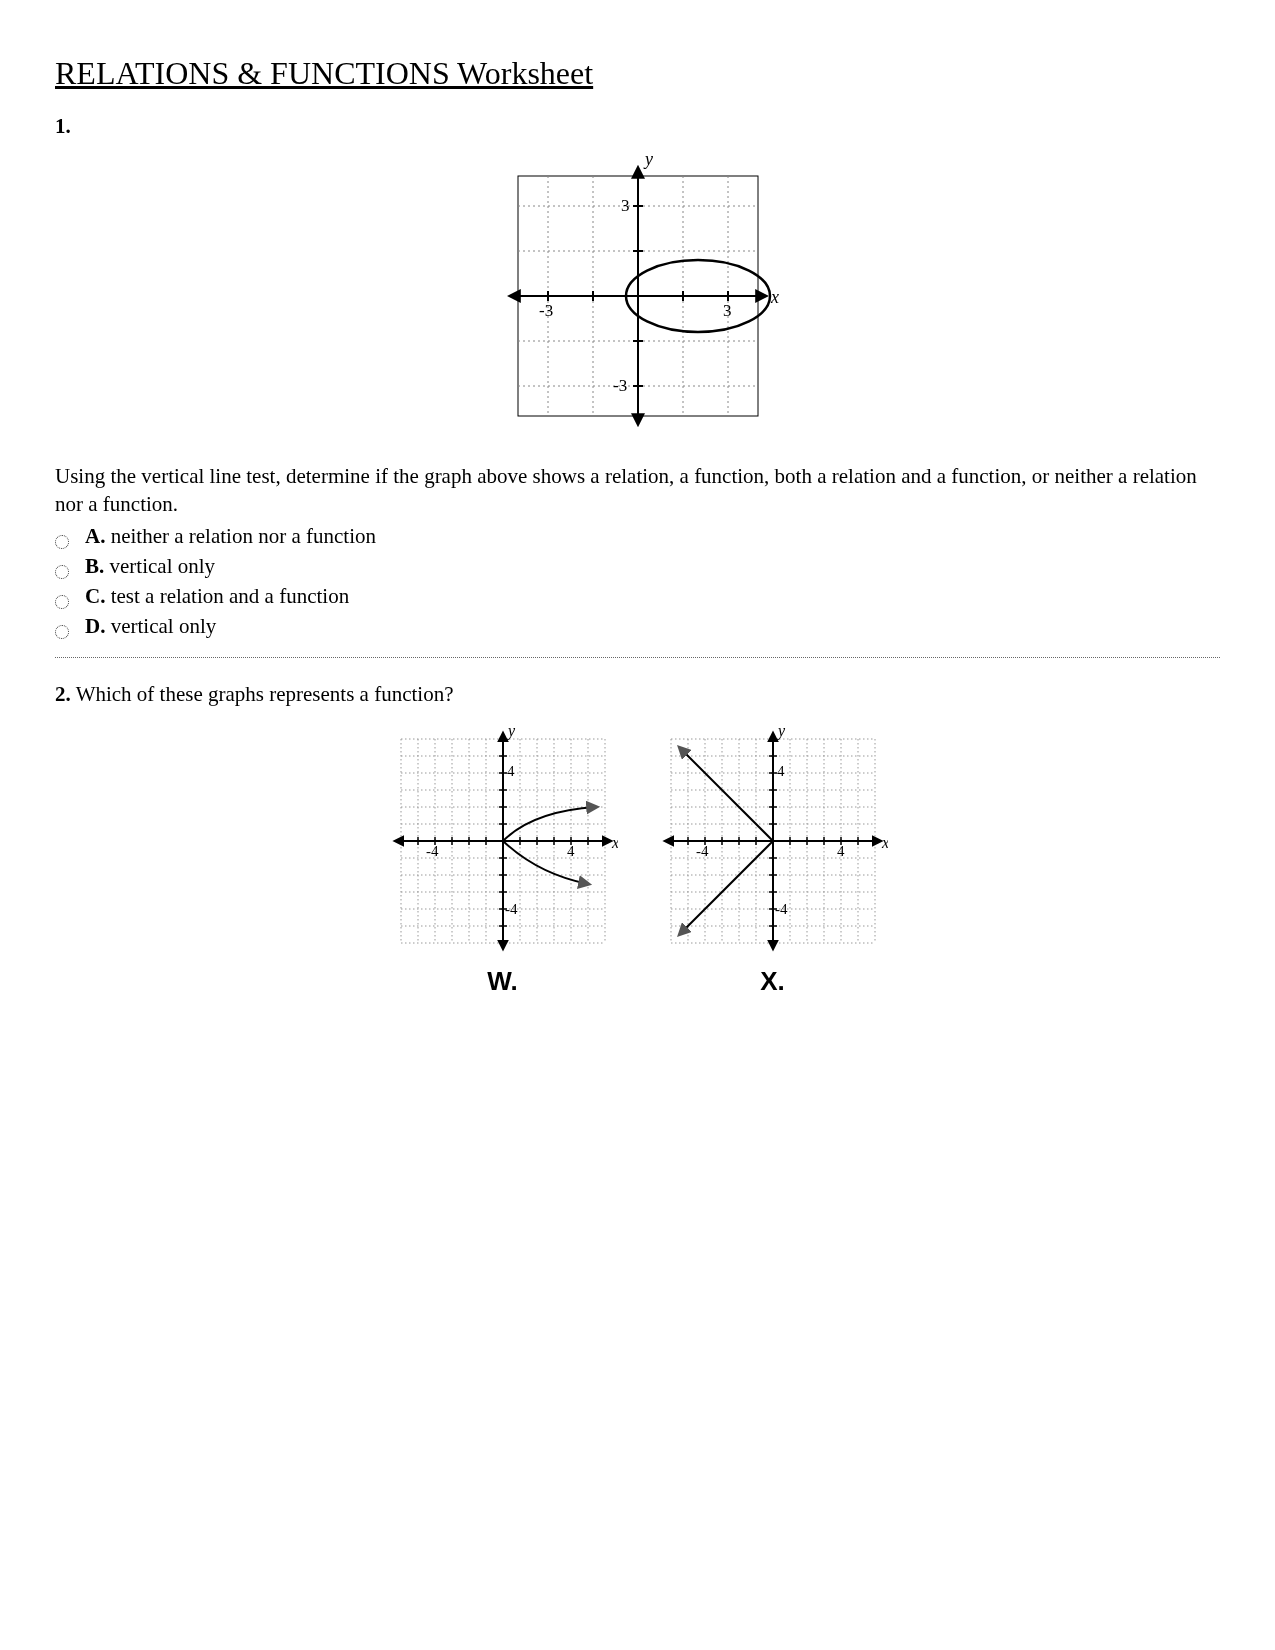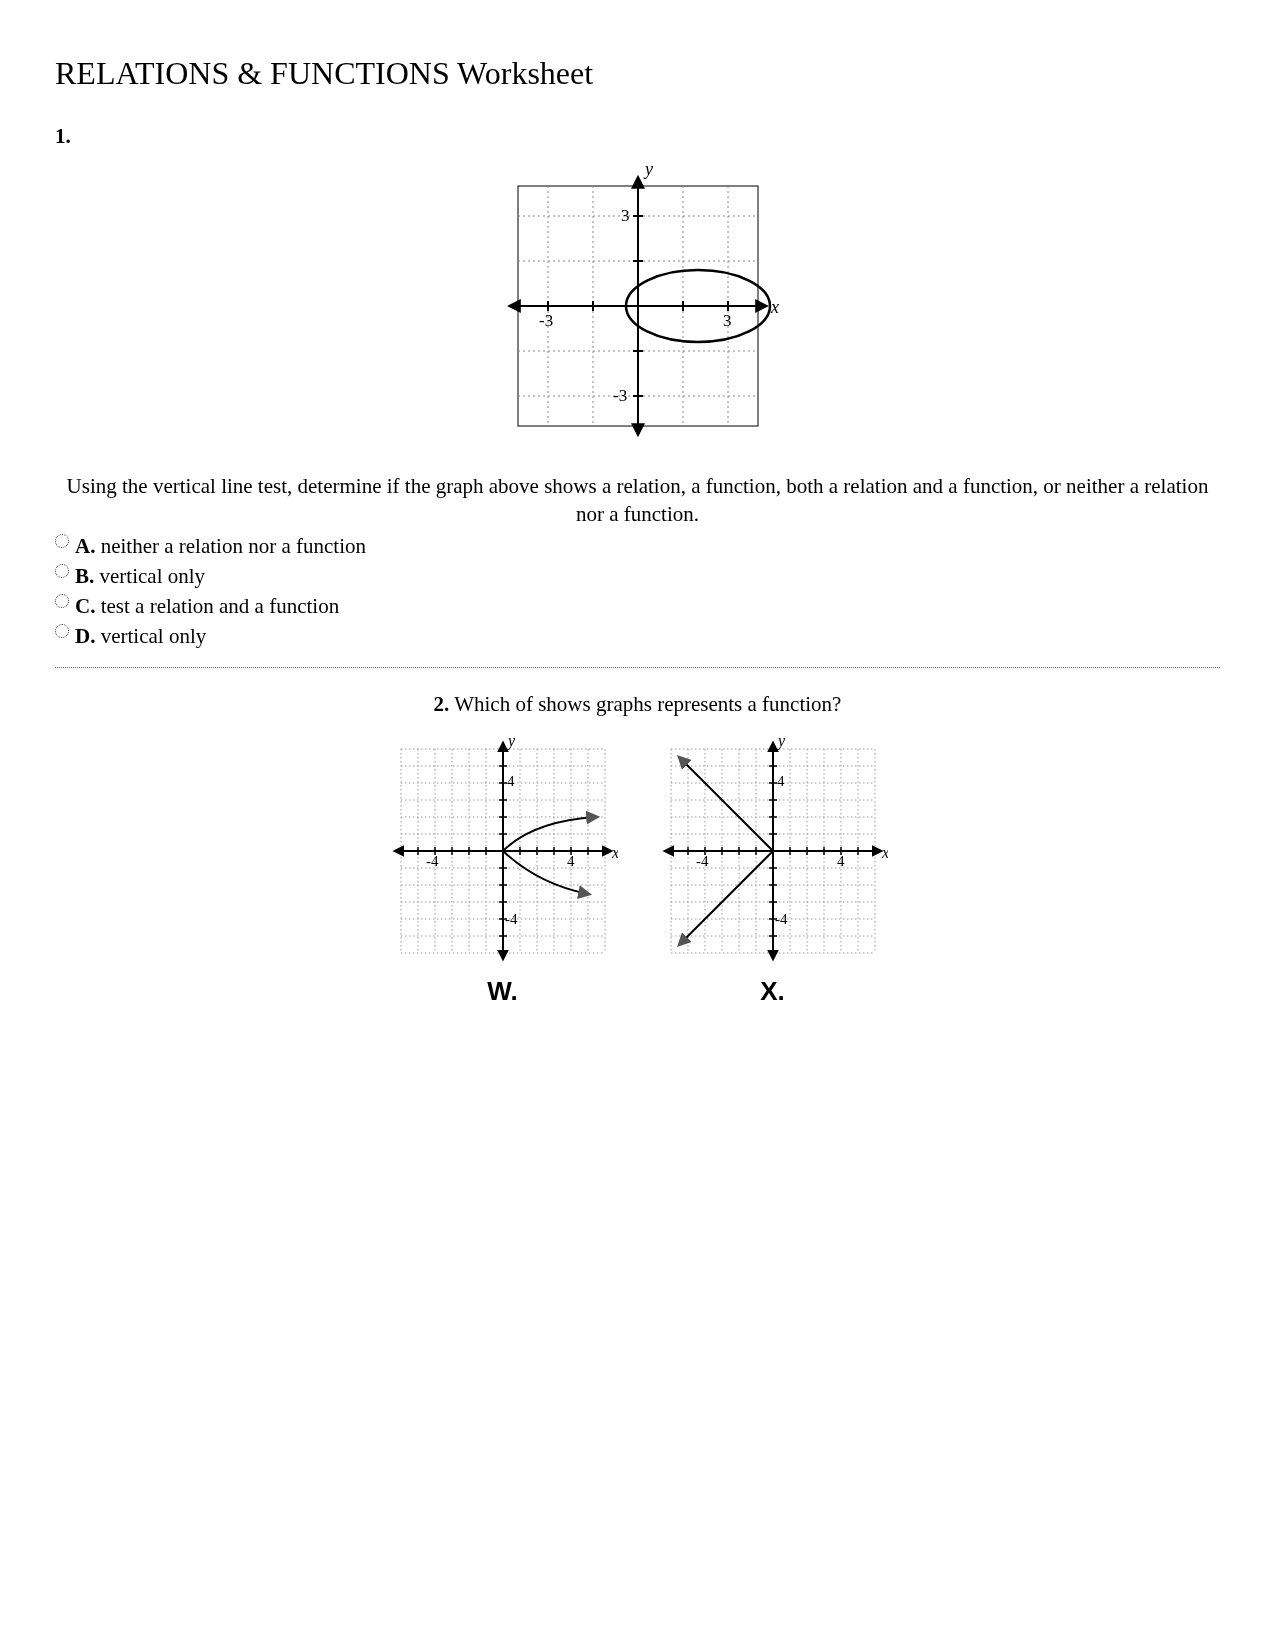--- a/index.html
+++ b/index.html
@@ -9,37 +9,37 @@
       background: #fff;
       margin: 0;
       padding: 55px 55px 0 55px;
       width: 1275px;
       box-sizing: border-box;
     }
     .title {
       font-family: "Times New Roman", Times, serif;
       font-size: 32px;
       font-weight: normal;
-      margin-bottom: 32px;
+      margin-bottom: 22px;
+      text-decoration: underline;
     }
     .qnum {
       font-weight: bold;
       margin-bottom: 12px;
     }
     .question-text {
       margin-top: 15px;
       margin-bottom: 4px;
       line-height: 1.35;
-      text-align: center;
     }
     .choice {
       margin: 5px 0 5px 0;
       display: flex;
-      align-items: flex-start;
-      gap: 6px;
+      align-items: flex-end;
+      gap: 16px;
     }
     .radio-icon {
       display: inline-block;
       width: 12px;
       height: 12px;
       border: 1.5px dotted #333;
       border-radius: 50%;
       flex-shrink: 0;
     }
     .choice-label {
@@ -151,21 +151,21 @@
 <div class="choice">
   <span class="radio-icon"></span>
   <span><span class="choice-label">D.</span>
   <span>vertical only</span></span>
 </div>
 
 <hr class="hr">
 
 <div class="question-text">
   <span class="qnum" style="display:inline">2.</span>
-  <span>Which of shows graphs represents a function?</span>
+  <span>Which of these graphs represents a function?</span>
 </div>
 
 <div class="graph-row">
 
   <div class="graph-block">
     <svg width="230" height="230" viewBox="0 0 230 230">
       <defs>
         <marker id="arrB" viewBox="0 0 10 10" refX="7" refY="5" markerWidth="6" markerHeight="6" orient="auto-start-reverse">
           <path d="M 0 0 L 10 5 L 0 10 z" fill="#000"></path>
         </marker>

